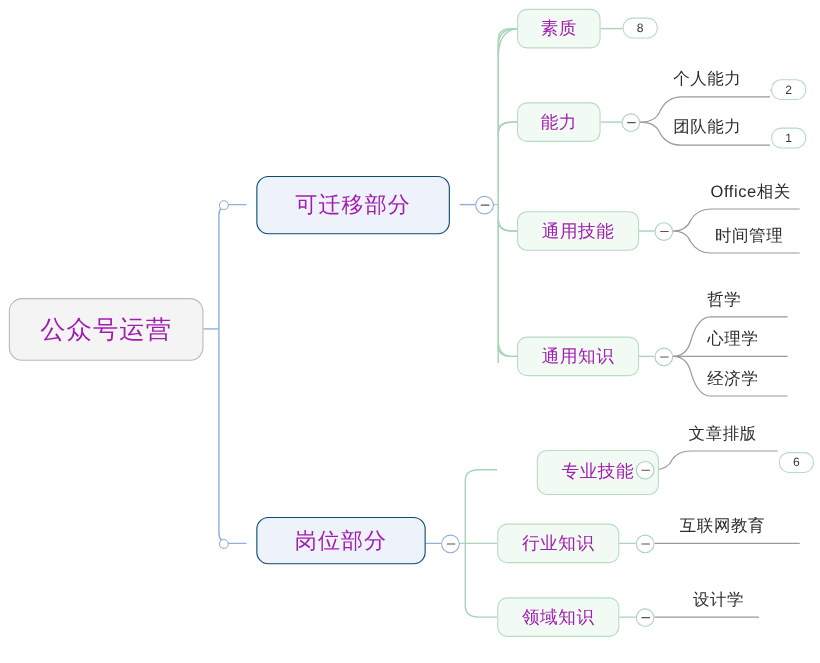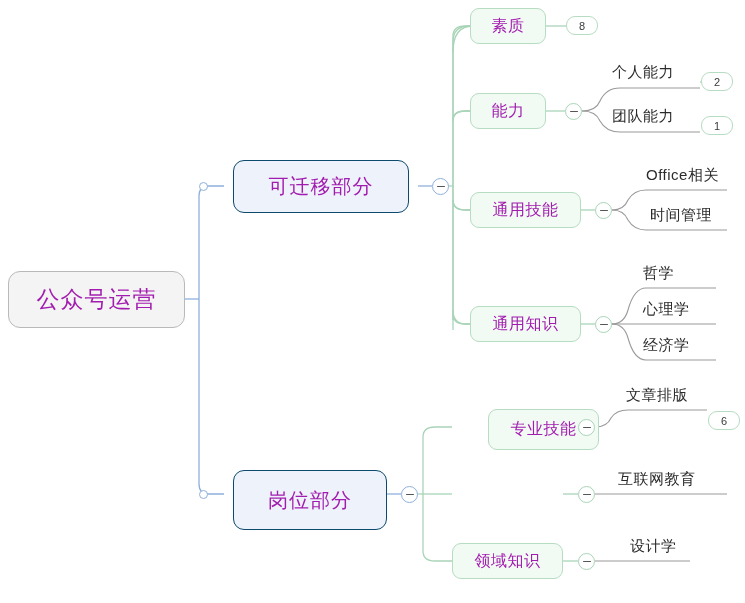--- a/index.html
+++ b/index.html
@@ -185,21 +185,21 @@
     </g>
   </svg>
 
   <div class="node root" style="left:8px;top:271px;width:177px;height:57px;">
     <span>公众号运营</span>
   </div>
 
   <div class="node lvl2" style="left:233px;top:160px;width:176px;height:53px;">
     <span>可迁移部分</span>
   </div>
-  <div class="node lvl2" style="left:233px;top:470px;width:154px;height:60px;">
+  <div class="node lvl2" style="left:233px;top:470px;width:154px;height:43px;">
     <span>岗位部分</span>
   </div>
 
   <div class="dot" style="left:199px;top:182px;"></div>
   <div class="dot" style="left:199px;top:490px;"></div>
 
   <div class="toggle blue" style="left:432px;top:178px;">
     <span class="bar"></span>
   </div>
   <div class="toggle blue" style="left:401px;top:486px;">
@@ -214,20 +214,23 @@
   </div>
   <div class="node lvl3" style="left:470px;top:192px;width:111px;height:36px;">
     <span>通用技能</span>
   </div>
   <div class="node lvl3" style="left:470px;top:306px;width:111px;height:36px;">
     <span>通用知识</span>
   </div>
 
   <div class="node lvl3" style="left:452px;top:409px;width:111px;height:41px;margin-left:36px;">
     <span>专业技能</span>
+  </div>
+  <div class="node lvl3" style="left:452px;top:476px;width:111px;height:36px;">
+    <span>行业知识</span>
   </div>
   <div class="node lvl3" style="left:452px;top:543px;width:111px;height:36px;">
     <span>领域知识</span>
   </div>
 
   <div class="toggle green" style="left:565px;top:103px;">
     <span class="bar"></span>
   </div>
   <div class="toggle green" style="left:595px;top:202px;">
     <span class="bar"></span>

